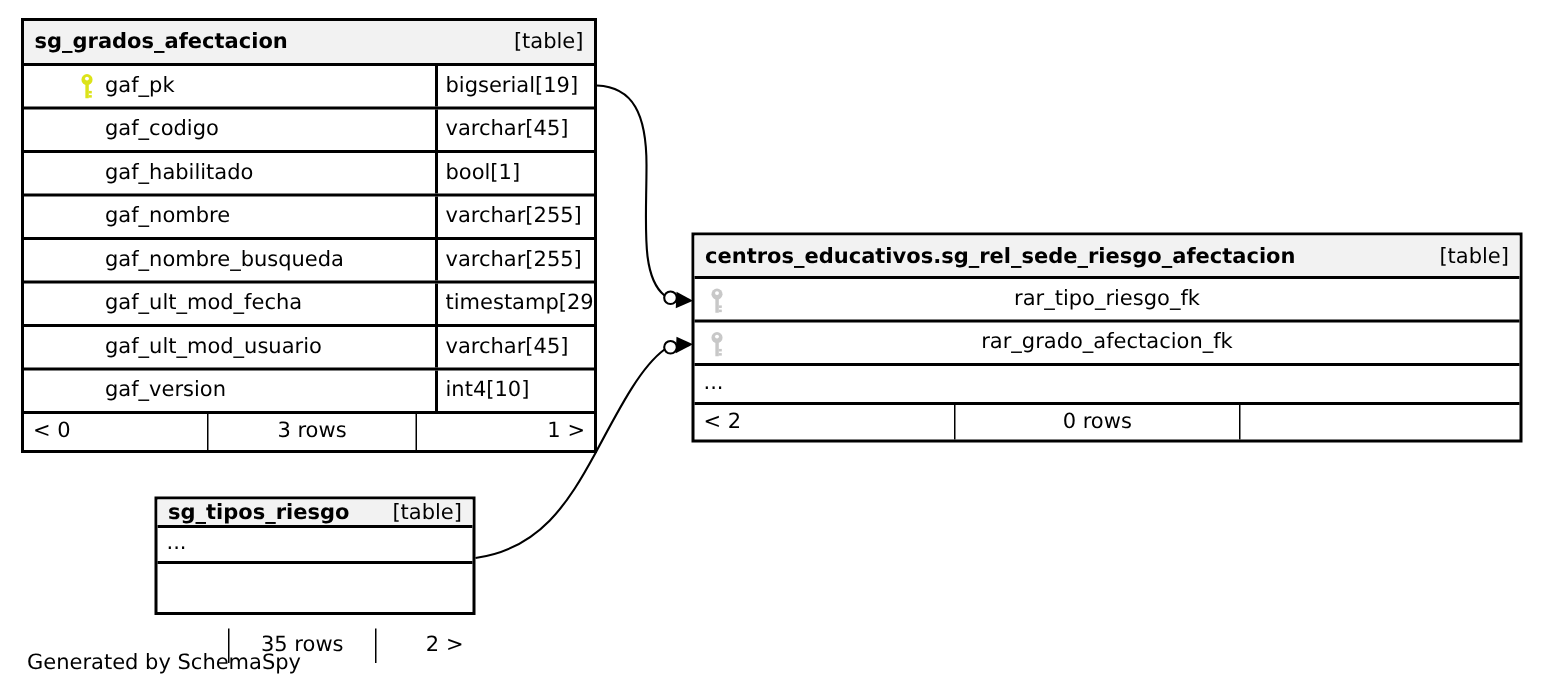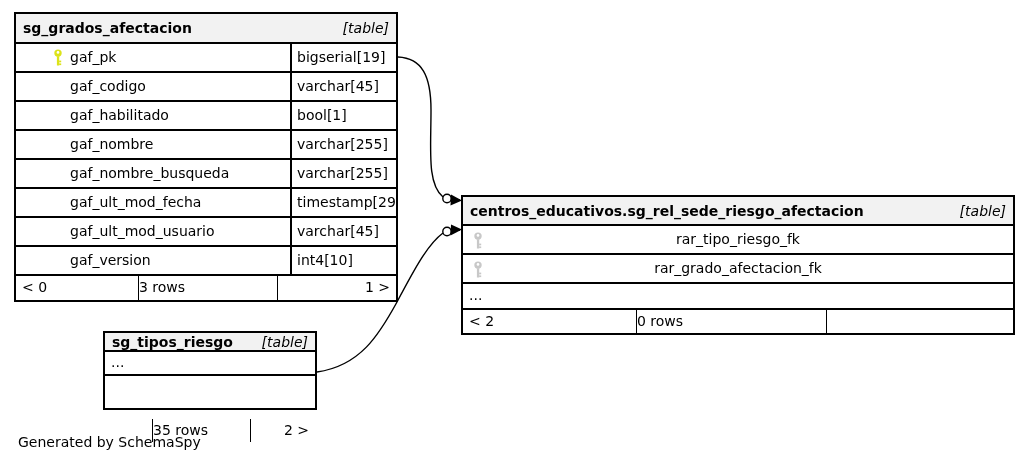--- a/index.html
+++ b/index.html
@@ -4,50 +4,50 @@
 <style>
   * { margin:0; padding:0; box-sizing:border-box; }
   html,body { background:#fff; }
   body { font-family:"DejaVu Sans","Liberation Sans",sans-serif; font-size:14px; color:#000; }
   #canvas { position:relative; width:1031px; height:464px; background:#ffffff; overflow:hidden; }
 
   .tbl { position:absolute; background:#fff; border:2px solid #000; }
   .tbl-header { display:flex; justify-content:space-between; align-items:center;
                 background:#f2f2f2; border-bottom:2px solid #000; padding:0 7px; }
   .tbl-title { font-weight:bold; white-space:nowrap; }
-  .tbl-tag { white-space:nowrap;font-style:italic; }
+  .tbl-tag { white-space:nowrap; }
 
   .col-row { display:flex; border-bottom:2px solid #000; height:29px; line-height:27px;padding-left:26px; }
   .col-row:last-of-type { }
   .name-cell { width:250px; border-right:2px solid #000; padding-left:28px; position:relative;
                white-space:nowrap; overflow:hidden; }
   .type-cell { flex:1; padding-left:5px; white-space:nowrap; overflow:hidden; }
 
   .key-ico { position:absolute; left:11px; top:5px; width:10px; height:17px; }
 
   .fk-row { position:relative; border-bottom:2px solid #000; height:29px; line-height:27px;
             text-align:center; }
   .dots-row { border-bottom:2px solid #000; padding-left:6px; white-space:nowrap; }
 
   .tbl-footer { display:flex; }
   .tbl-footer .fc { height:100%; line-height:23px; white-space:nowrap; }
   .fc.sep { border-left:1px solid #000; }
   .fc-left { text-align:left; padding-left:6px; }
-  .fc-center { }
+  .fc-center { text-align:center; }
   .fc-right { text-align:right; padding-right:6px; flex:1; }
 
   
   #t1 { left:14px; top:12px; width:384px; height:290px; }
   #t1 .tbl-header { height:30px; }
   #t1 .tbl-footer { height:24px; }
   #t1 .fc1 { width:122px; }
   #t1 .fc2 { width:139px; }
 
   
-  #t2 { left:461px; top:155px; width:554px; height:140px;margin-top:40px; }
+  #t2 { left:461px; top:155px; width:554px; height:140px; }
   #t2 .tbl-header { height:29px; }
   #t2 .dots-row { height:26px; line-height:23px; }
   #t2 .tbl-footer { height:23px; }
   #t2 .fc1 { width:173px; }
   #t2 .fc2 { width:190px; }
   #t2 .key-ico { left:10px; top:6px; }
 
   
   #t3 { left:103px; top:331px; width:214px; height:79px; }
   #t3 .tbl-header { height:19px; }

